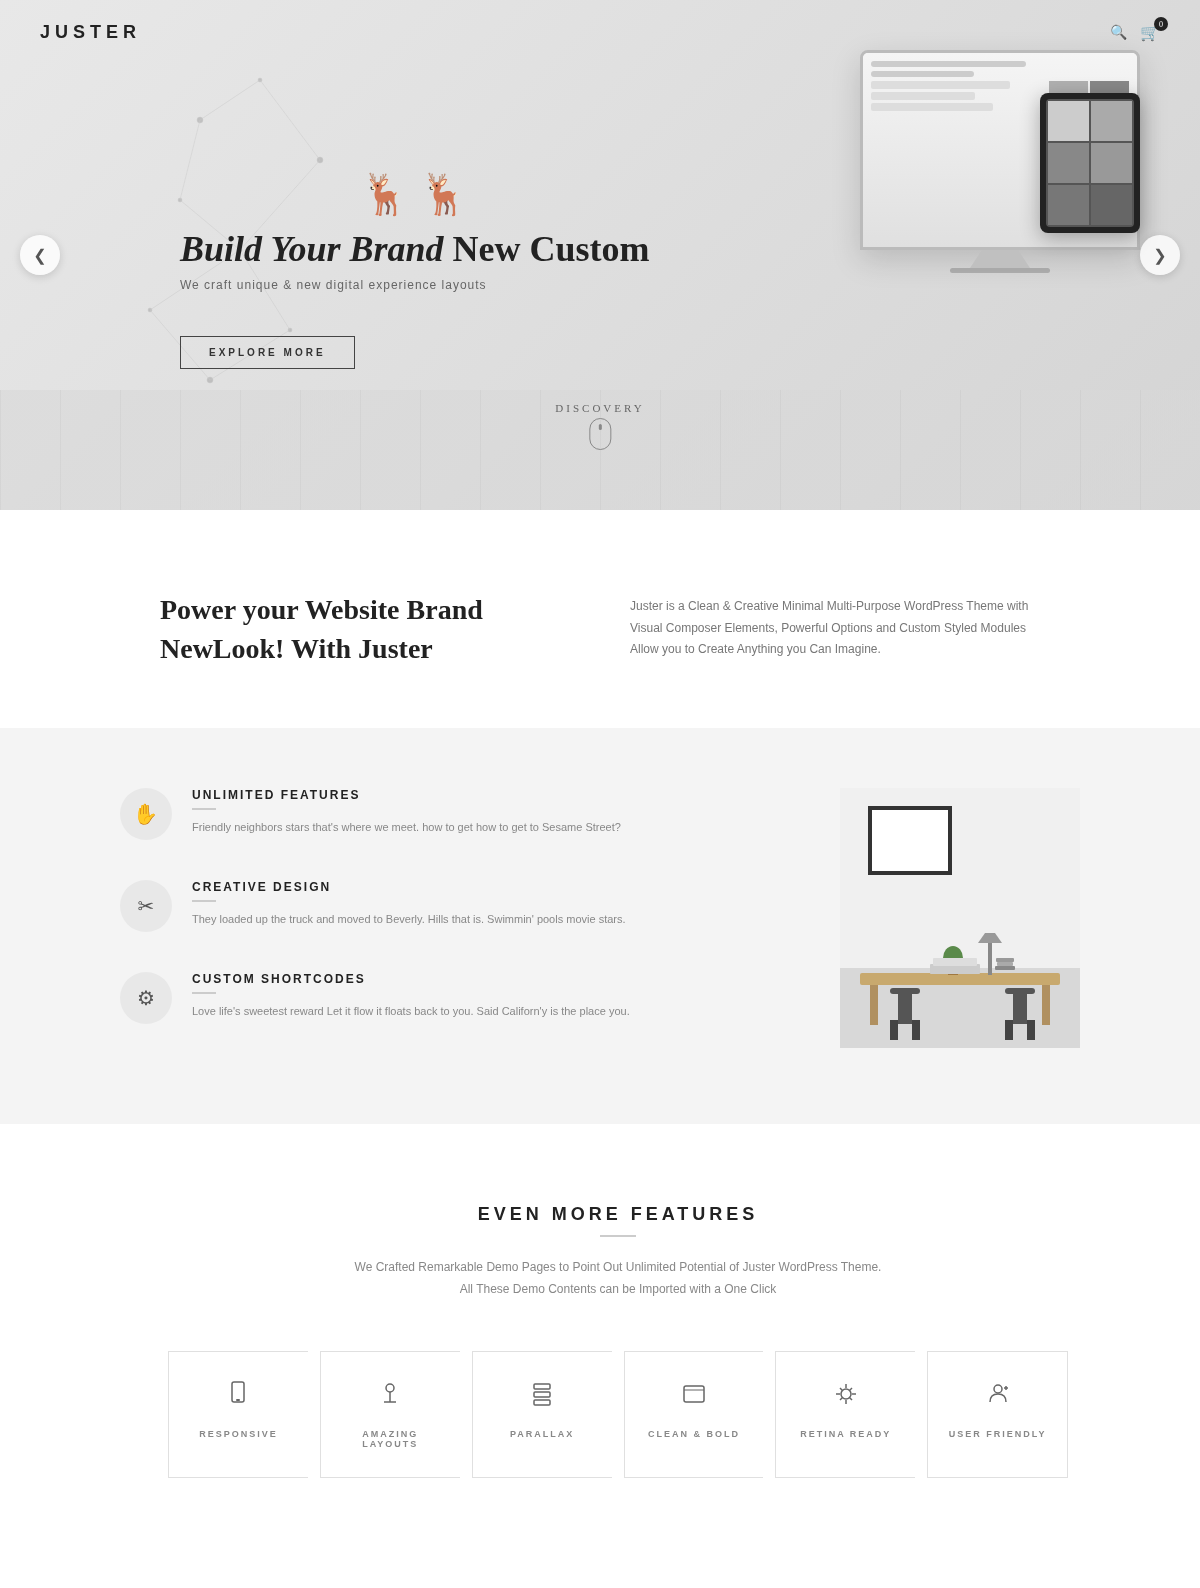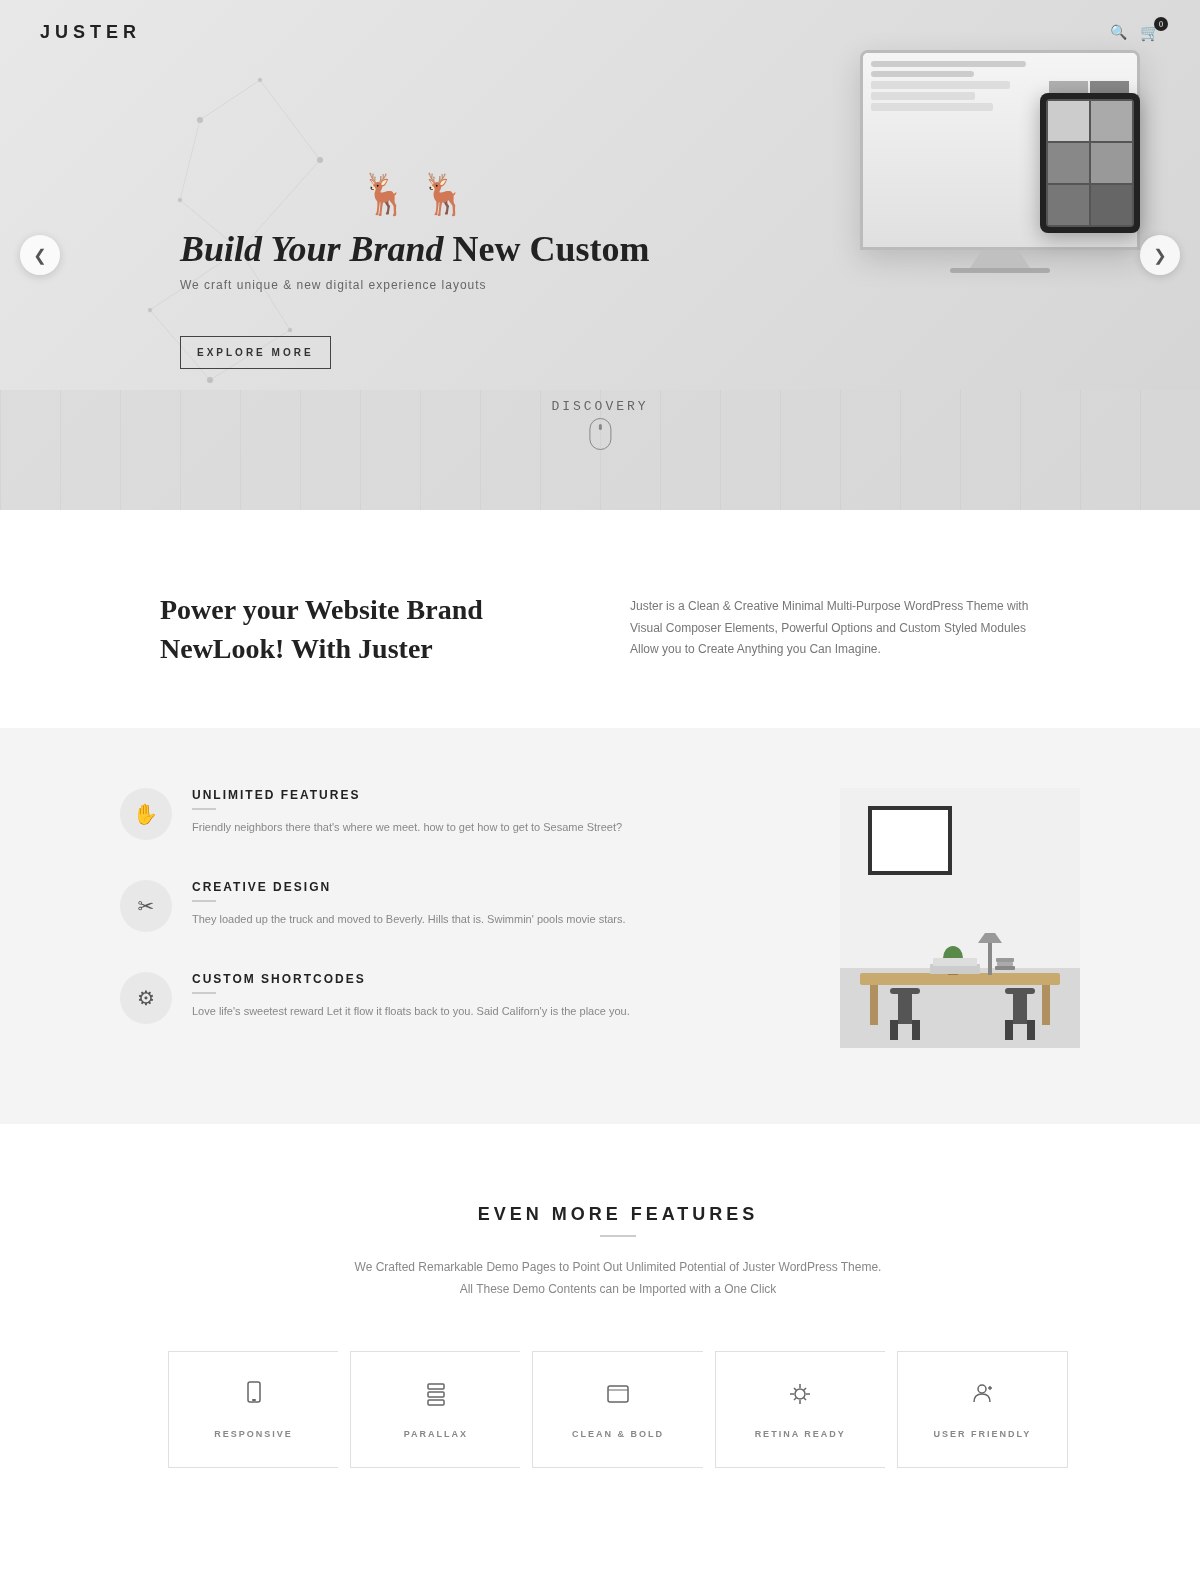--- a/index.html
+++ b/index.html
@@ -115,21 +115,21 @@
     .hero-subtitle {
       font-size: 12px;
       color: #666;
       letter-spacing: 1px;
       margin-bottom: 28px;
       font-family: Arial, sans-serif;
     }
     .hero-btn {
       display: inline-block;
       border: 1.5px solid #444;
-      padding: 10px 16px;
+      padding: 10px 28px;
       font-size: 10px;
       letter-spacing: 3px;
       text-transform: uppercase;
       color: #333;
       font-family: Arial, sans-serif;
       cursor: pointer;
       background: transparent;
       font-weight: 600;
       margin-top: 16px;
     }
@@ -255,24 +255,24 @@
     
     .discovery {
       position: absolute;
       bottom: 60px;
       left: 50%;
       transform: translateX(-50%);
       text-align: center;
       z-index: 5;
     }
     .discovery-text {
-      font-size: 13px;
+      font-size: 11px;
       letter-spacing: 3px;
       color: #666;
-      font-family: Liberation Mono, monospace;
+      font-family: Liberation Serif, serif;
       text-transform: uppercase;
     }
     .discovery-scroll {
       margin-top: 6px;
       width: 22px;
       height: 32px;
       border: 1.5px solid #888;
       border-radius: 12px;
       margin: 4px auto 0;
       position: relative;
@@ -569,21 +569,21 @@
 
 <div class="features-section">
   <div class="features-inner">
     <div class="features-list">
 
       <div class="feature-item">
         <div class="feature-icon-wrap">✋</div>
         <div class="feature-text">
           <div class="feature-title">UNLIMITED FEATURES</div>
           <div class="feature-underline"></div>
-          <p class="feature-desc">Friendly neighbors there that's where we meet. how to get how to get to Sesame Street?</p>
+          <p class="feature-desc">Friendly neighbors stars that's where we meet. how to get how to get to Sesame Street?</p>
         </div>
       </div>
 
       <div class="feature-item">
         <div class="feature-icon-wrap">✂</div>
         <div class="feature-text">
           <div class="feature-title">CREATIVE DESIGN</div>
           <div class="feature-underline"></div>
           <p class="feature-desc">They loaded up the truck and moved to Beverly. Hills that is. Swimmin' pools movie stars.</p>
         </div>
@@ -655,20 +655,30 @@
     <div class="feature-card">
       <span class="feature-card-icon">
         <svg width="28" height="28" viewBox="0 0 28 28" fill="none" xmlns="http://www.w3.org/2000/svg">
           <rect x="8" y="2" width="12" height="20" rx="2" stroke="#666" stroke-width="1.5"></rect>
           <rect x="12" y="19" width="4" height="2" rx="1" fill="#666"></rect>
         </svg>
       </span>
       <div class="feature-card-label">RESPONSIVE</div>
     </div>
 
+    <div class="feature-card">
+      <span class="feature-card-icon">
+        <svg width="28" height="28" viewBox="0 0 28 28" fill="none" xmlns="http://www.w3.org/2000/svg">
+          <circle cx="14" cy="8" r="4" stroke="#666" stroke-width="1.5"></circle>
+          <line x1="14" y1="12" x2="14" y2="22" stroke="#666" stroke-width="1.5"></line>
+          <line x1="8" y1="22" x2="20" y2="22" stroke="#666" stroke-width="1.5"></line>
+        </svg>
+      </span>
+      <div class="feature-card-label">AMAZING LAYOUTS</div>
+    </div>
 
     <div class="feature-card">
       <span class="feature-card-icon">
         <svg width="28" height="28" viewBox="0 0 28 28" fill="none" xmlns="http://www.w3.org/2000/svg">
           <rect x="6" y="4" width="16" height="5" rx="1" stroke="#666" stroke-width="1.5"></rect>
           <rect x="6" y="12" width="16" height="5" rx="1" stroke="#666" stroke-width="1.5"></rect>
           <rect x="6" y="20" width="16" height="5" rx="1" stroke="#666" stroke-width="1.5"></rect>
         </svg>
       </span>
       <div class="feature-card-label">PARALLAX</div>

